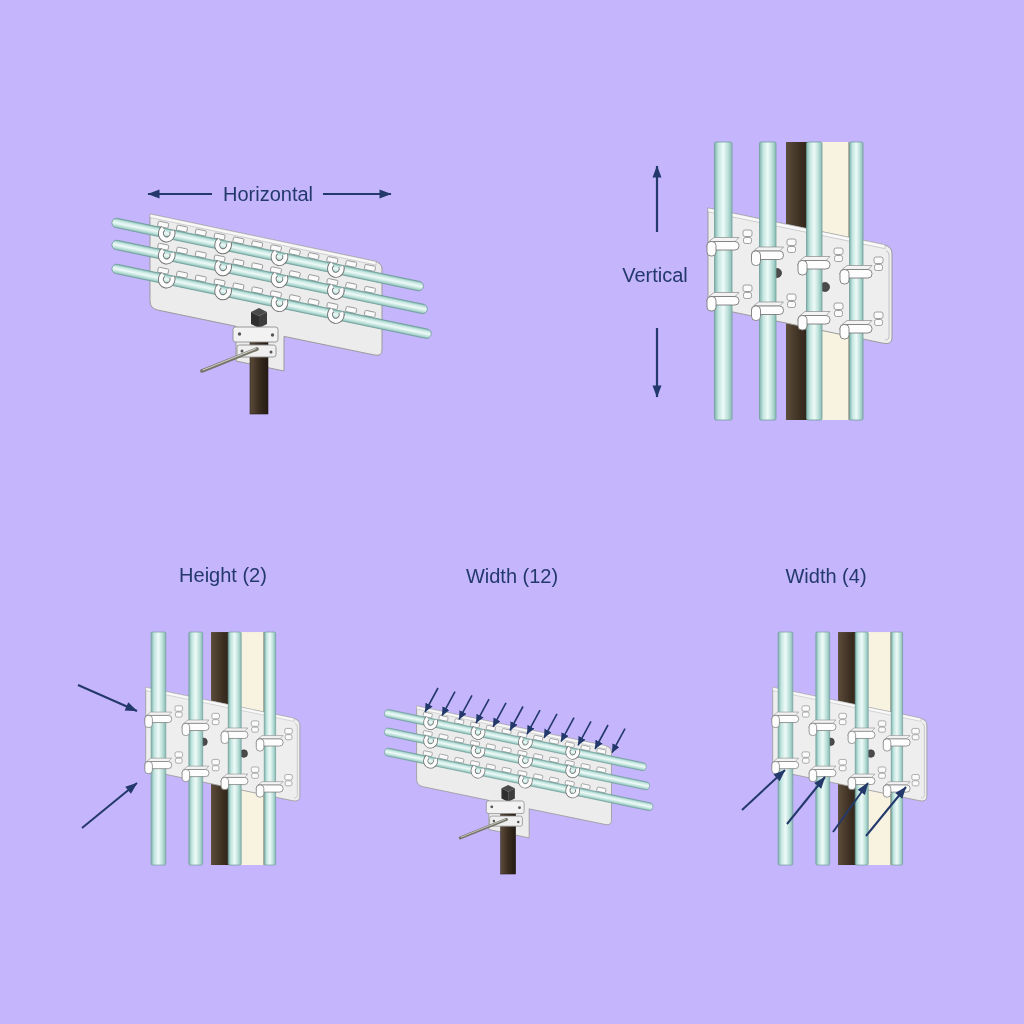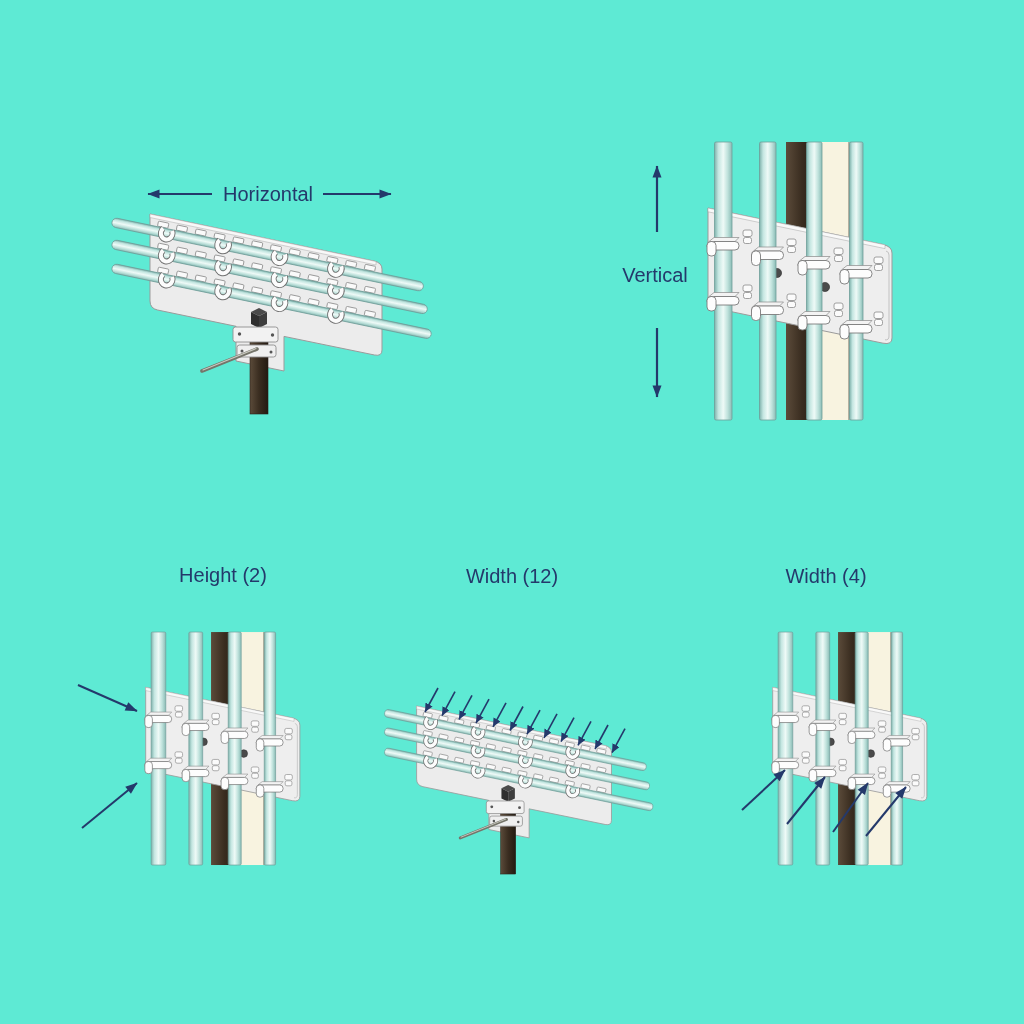--- a/index.html
+++ b/index.html
@@ -1,16 +1,16 @@
 <!DOCTYPE html>
 <html><head>
 <meta charset="utf-8">
 <style>
   html,body{margin:0;padding:0;background:#ffffff;}
-  .canvas{position:relative;width:1024px;height:1024px;background:#5eead4;overflow:hidden;
+  .canvas{position:relative;width:1024px;height:1024px;background:#c4b5fd;overflow:hidden;
           font-family:"Liberation Sans", sans-serif;}
   svg{display:block;}
   text.diagram-label{font-family:"Liberation Sans", sans-serif;font-size:20px;font-weight:400;}
 </style>
 </head>
 <body>
 
 <div class="canvas">
 <svg width="1024" height="1024" viewBox="0 0 1024 1024" xmlns="http://www.w3.org/2000/svg">
   <defs>

